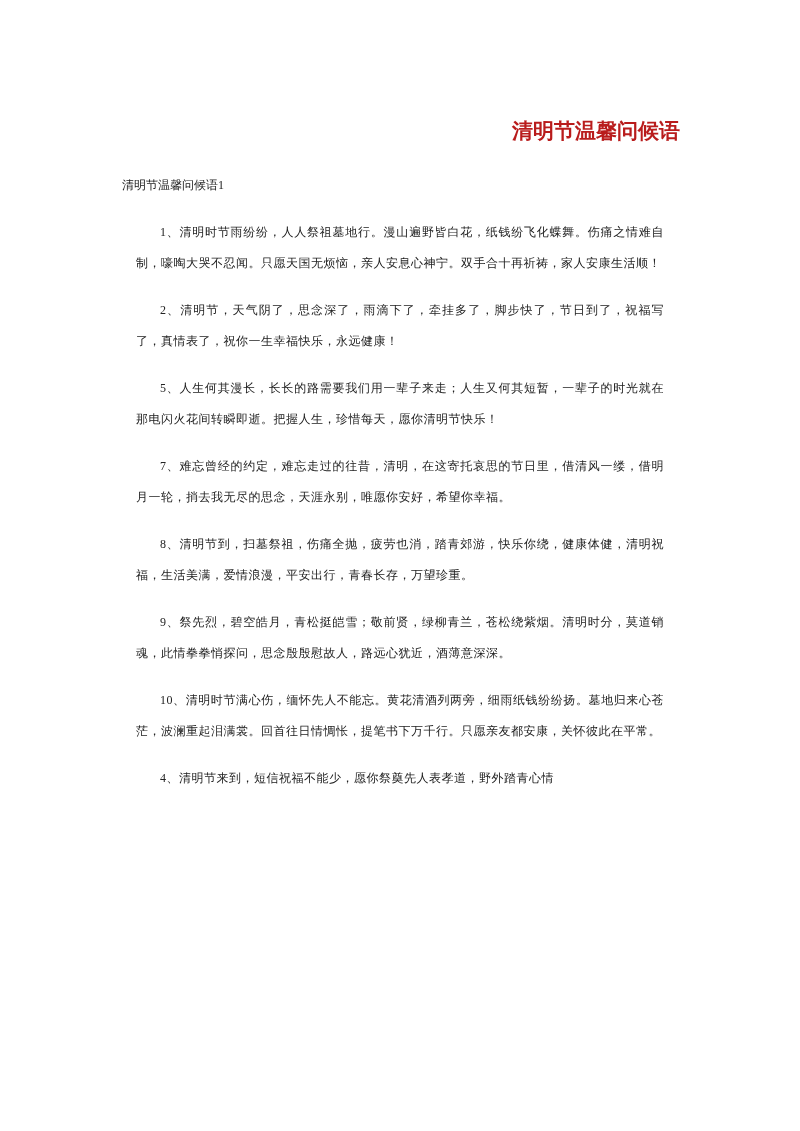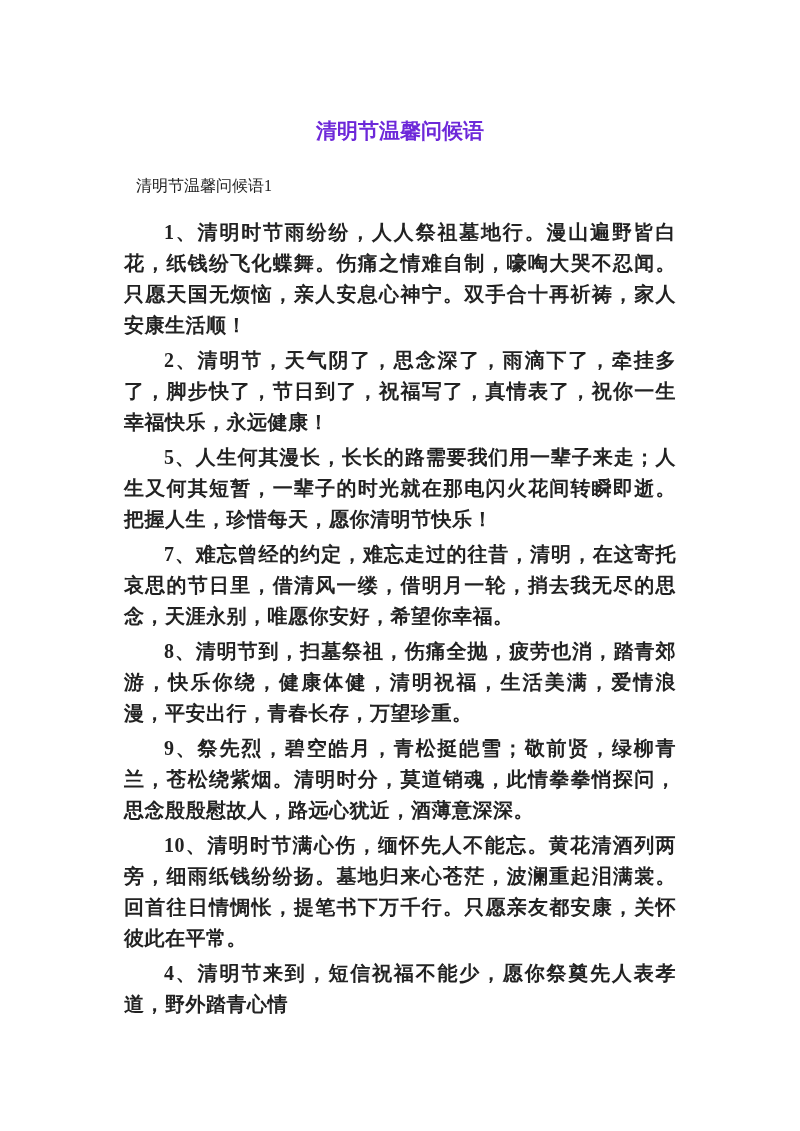--- a/index.html
+++ b/index.html
@@ -15,39 +15,38 @@
     font-family: "Liberation Serif", serif;
     color: #222222;
   }
   .doc {
     padding: 116px 120px 0 120px;
     width: 800px;
   }
   .doc-title {
     font-size: 21px;
     font-weight: bold;
-    text-align: center;
-    color: #6d28d9;
+    text-align: right;
+    color: #b91c1c;
     margin: 0 0 24px 0;
     line-height: 30px;
   }
   .doc-subtitle {
-    font-size: 16px;
+    font-size: 12px;
     line-height: 31px;
-    margin: 16px;
+    margin: 2px;
     text-align: justify;
   }
   .doc-para {
-    font-size: 20px;
+    font-size: 12px;
     line-height: 31px;
-    margin: 4px;
+    margin: 16px;
     text-indent: 2em;
     text-align: justify;
     letter-spacing: 0.5px;
-    font-weight: bold;
   }
 </style>
 </head>
 <body>
 
 <div class="doc">
   <h1 class="doc-title">清明节温馨问候语</h1>
   <p class="doc-subtitle">清明节温馨问候语1</p>
   <p class="doc-para">1、清明时节雨纷纷，人人祭祖墓地行。漫山遍野皆白花，纸钱纷飞化蝶舞。伤痛之情难自制，嚎啕大哭不忍闻。只愿天国无烦恼，亲人安息心神宁。双手合十再祈祷，家人安康生活顺！</p>
   <p class="doc-para">2、清明节，天气阴了，思念深了，雨滴下了，牵挂多了，脚步快了，节日到了，祝福写了，真情表了，祝你一生幸福快乐，永远健康！</p>

